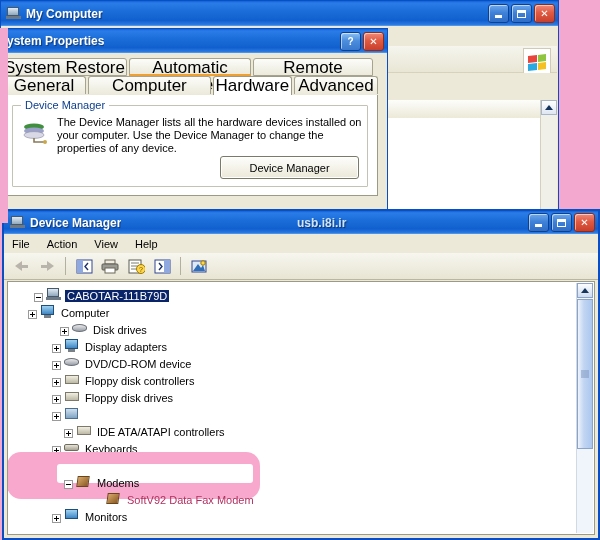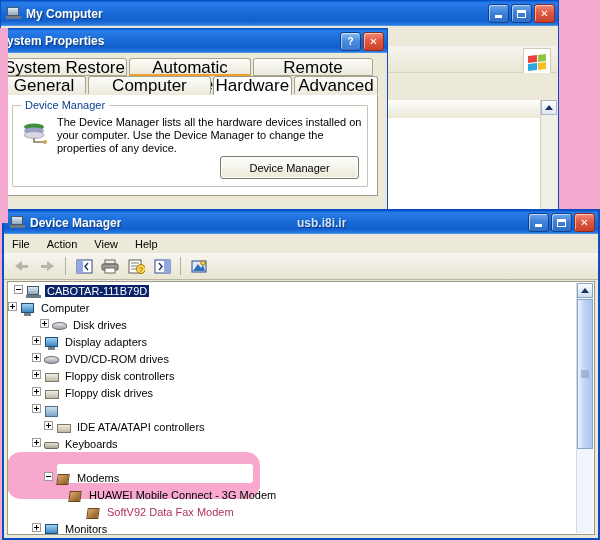--- a/index.html
+++ b/index.html
@@ -115,21 +115,21 @@
          display:flex;align-items:center;padding-left:6px;gap:4px;}
   .tbsep{width:1px;height:18px;background:#b3b0a0;margin:0 3px;}
   .tbi{width:22px;height:21px;display:flex;align-items:center;justify-content:center;}
   .arrow-l,.arrow-r{width:0;height:0;border-top:5px solid transparent;border-bottom:5px solid transparent;}
   .arrow-l{border-right:7px solid #b9b4ab;}
   .arrow-r{border-left:7px solid #b9b4ab;}
   .arrow-stem{width:6px;height:3px;background:#b9b4ab;}
   .dm-tree{position:absolute;left:3px;top:70px;right:3px;bottom:3px;background:#fff;
            border:1px solid #9c9a86;box-sizing:border-box;overflow:hidden;}
   .tree-inner{position:absolute;left:0;top:0;right:17px;bottom:0;padding-top:3px;}
-  .node{height:17px;display:flex;align-items:flex-start;font-size:11px;white-space:nowrap;position:relative;}
+  .node{height:17px;display:flex;align-items:flex-end;font-size:11px;white-space:nowrap;position:relative;margin-left:20px;}
   .exp{width:9px;height:9px;border:1px solid #9a9a9a;background:#fff;box-sizing:border-box;
        position:relative;flex:0 0 9px;}
   .exp::before{content:"";position:absolute;left:1px;top:3px;width:5px;height:1px;background:#000;}
   .exp.plus::after{content:"";position:absolute;left:3px;top:1px;width:1px;height:5px;background:#000;}
   .tico{width:16px;height:15px;flex:0 0 16px;margin:0 3px 0 3px;position:relative;}
   .nlabel{padding:0 2px;}
   .nlabel.sel{background:#0a246a;color:#fff;}
   .dm-sb{position:absolute;right:1px;top:1px;bottom:1px;width:16px;background:#f0f4fb;border-left:1px solid #d2d8e4;}
   .dm-sb .sb-up{background:linear-gradient(180deg,#fbfdff,#cfdcf0);border:1px solid #8ba3c7;}
   .dm-sb .thumb{position:absolute;left:0;right:0;top:16px;height:150px;
@@ -409,21 +409,21 @@
             <span class="ic-base"></span>
           </span>
         <span class="nlabel">Display adapters</span>
       </div>
 
       <div class="node" style="padding-left:24px">
         <i class="exp plus"></i>
         <span class="tico">
             <span class="ic-disk"></span>
           </span>
-        <span class="nlabel">DVD/CD-ROM drives</span>
+        <span class="nlabel">DVD/CD-ROM device</span>
       </div>
 
       <div class="node" style="padding-left:24px">
         <i class="exp plus"></i>
         <span class="tico">
             <span class="ic-box"></span>
           </span>
         <span class="nlabel">Floppy disk controllers</span>
       </div>
 
@@ -467,26 +467,20 @@
       </div>
 
       <div class="node" style="padding-left:36px;z-index:7;position:relative">
         <i class="exp"></i>
         <span class="tico">
             <span class="ic-mod"></span>
           </span>
         <span class="nlabel">Modems</span>
       </div>
 
-      <div class="node" style="padding-left:57px;z-index:7;position:relative">
-        <span class="tico">
-            <span class="ic-mod"></span>
-          </span>
-        <span class="nlabel">HUAWEI Mobile Connect - 3G Modem</span>
-      </div>
 
       <div class="node" style="padding-left:75px;z-index:7;position:relative">
         <span class="tico">
             <span class="ic-mod"></span>
           </span>
         <span class="nlabel" style="color:#b0305f">SoftV92 Data Fax Modem</span>
       </div>
 
       <div class="node" style="padding-left:24px">
         <i class="exp plus"></i>

